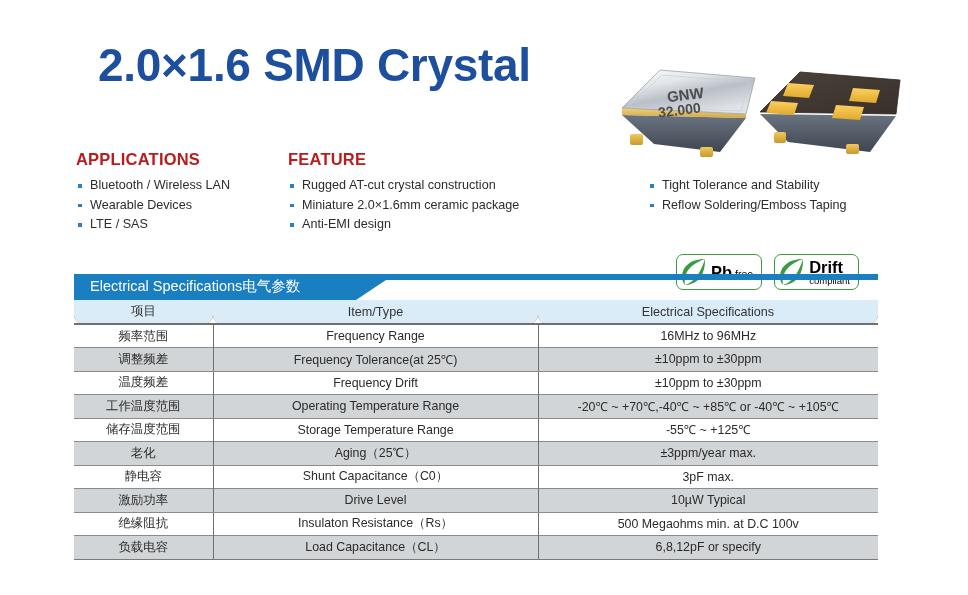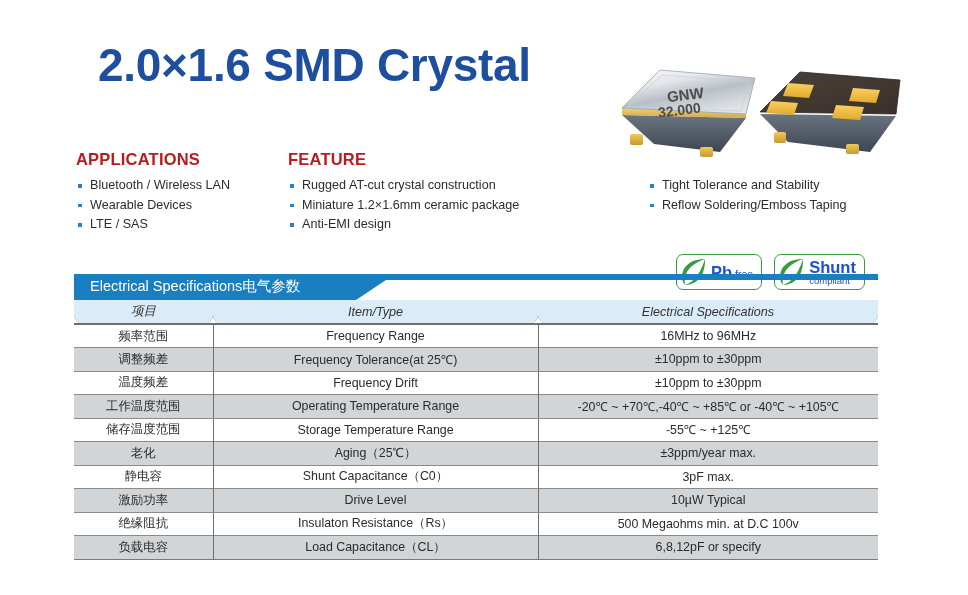--- a/index.html
+++ b/index.html
@@ -85,21 +85,21 @@
     display: flex;
     align-items: center;
     gap: 2px;
     border: 1.6px solid #3a9b40;
     border-radius: 7px;
     padding: 2px 8px 2px 2px;
     height: 36px;
     background: #ffffff;
   }
   .eco-badge .leaf { flex: 0 0 auto; }
-  .eco-text { display: flex; align-items: baseline; gap: 3px; color: #1d4ed8; }
+  .eco-text { display: flex; align-items: baseline; gap: 3px; color: #000000; }
   .eco-text.stack { flex-direction: column; align-items: flex-start; gap: 0; line-height: 1.02; }
   .eco-main { font-size: 16.5px; font-weight: bold; }
   .eco-sub  { font-size: 10.5px; }
   .eco-sub.small { font-size: 9.5px; }
 
   
   .section-banner {
     position: absolute;
     left: 74px;
     top: 274px;
@@ -136,21 +136,21 @@
     font-weight: normal;
     color: #333333;
     text-align: center;
     border: none;
     border-bottom: 2px solid #6f6f6f;
     padding: 0;
   }
   .spec-table thead th.h1 { border-bottom-left-radius: 0; border-radius: 0 0 9px 9px; }
   .spec-table thead th.h2 { border-radius: 0 0 9px 9px; }
   .spec-table thead th.h3 { border-radius: 0 0 9px 9px; }
-  .spec-table thead tr { background: #a16207; font-style: italic; }
+  .spec-table thead tr { background: #a16207; }
 
   .spec-table tbody td {
     height: 23.5px;
     font-size: 12.4px;
     color: #2b2b2b;
     text-align: center;
     padding: 0 4px;
     border-left: 1.6px solid #6f6f6f;
     border-right: 1.6px solid #6f6f6f;
     white-space: nowrap;
@@ -233,21 +233,21 @@
 <div class="col-heading heading-applications">APPLICATIONS</div>
 <ul class="bullet-list list-applications">
   <li>Bluetooth / Wireless LAN</li>
   <li>Wearable Devices</li>
   <li>LTE / SAS</li>
 </ul>
 
 <div class="col-heading heading-feature">FEATURE</div>
 <ul class="bullet-list list-feature">
   <li>Rugged AT-cut crystal construction</li>
-  <li>Miniature 1.2×1.6mm ceramic package</li>
+  <li>Miniature 2.0×1.6mm ceramic package</li>
   <li>Anti-EMI design</li>
 </ul>
 
 <ul class="bullet-list list-extra">
   <li>Tight Tolerance and Stability</li>
   <li>Reflow Soldering/Emboss Taping</li>
 </ul>
 
 <div class="eco-badges">
 
@@ -263,21 +263,21 @@
     </span>
   </div>
 
   <div class="eco-badge">
     <svg class="leaf" width="30" height="32" viewBox="0 0 30 32">
       <path d="M26,3 C10,3 3,12 3,21 C3,26 6,29 6,29 C6,29 4,20 10,13 C16,6 26,3 26,3 Z
                M26,3 C26,3 27,17 19,24 C13,29 7,29 6,29 C6,29 13,27 18,20 C23,13 26,3 26,3 Z" fill="#3a9b40"></path>
       <path d="M25,4 C18,9 11,17 7,27" stroke="#ffffff" stroke-width="1" fill="none" opacity="0.75"></path>
     </svg>
     <span class="eco-text stack">
-      <span class="eco-main">Shunt</span>
+      <span class="eco-main">Drift</span>
       <span class="eco-sub small">compliant</span>
     </span>
   </div>
 
 </div>
 
 <div class="section-banner">
   <svg width="804" height="26" viewBox="0 0 804 26" style="position:absolute;left:0;top:0;">
     <path d="M0,0 L804,0 L804,6 L312,6 L282,26 L0,26 Z" fill="#1a7fc1"></path>
   </svg>

